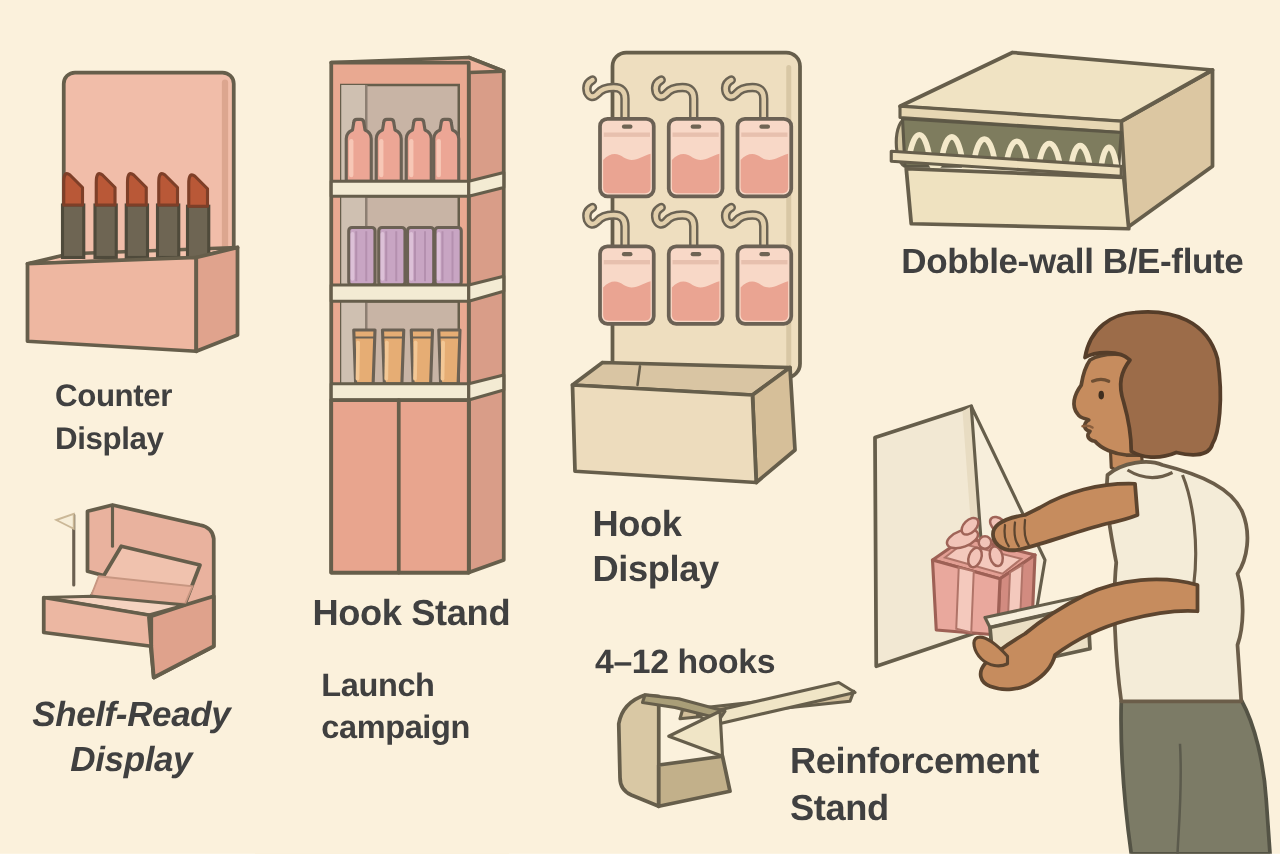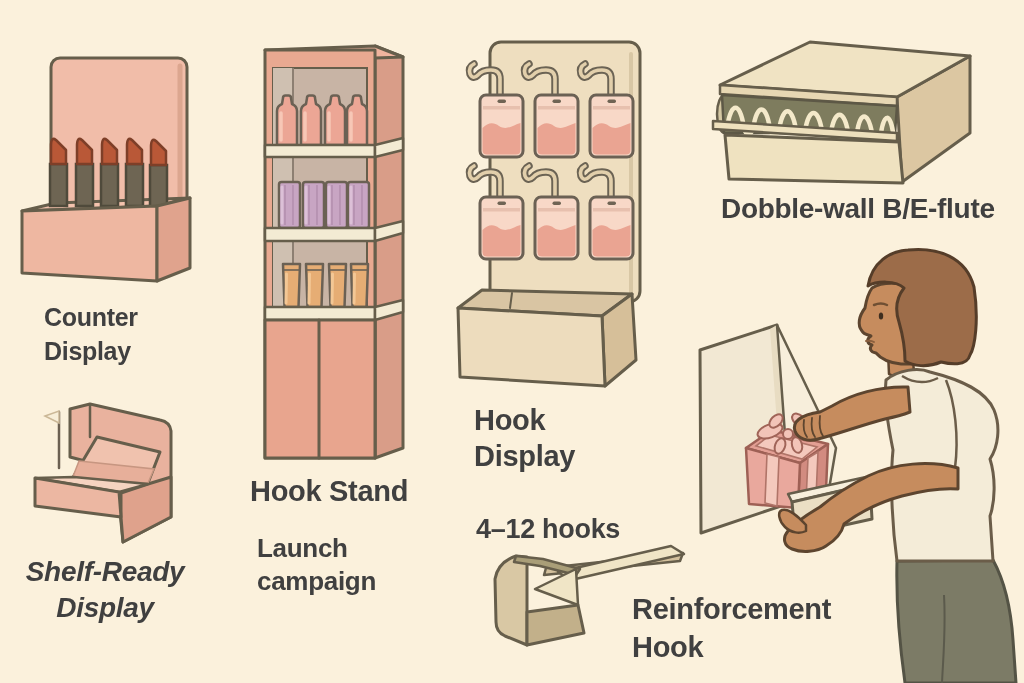--- a/index.html
+++ b/index.html
@@ -247,15 +247,15 @@
 <div class="lbl lbl-floor">Hook Stand</div>
 <div class="lbl lbl-launch">Launch
 campaign</div>
 <div class="lbl lbl-hook">Hook
 Display</div>
 <div class="lbl lbl-hooksub">4–12 hooks</div>
 <div class="lbl lbl-dobble">Dobble-wall B/E-flute</div>
 <div class="lbl lbl-shelf">Shelf-Ready
 Display</div>
 <div class="lbl lbl-reinf">Reinforcement
-Hook</div>
+Stand</div>
 
 </div>
 
 </body></html>

